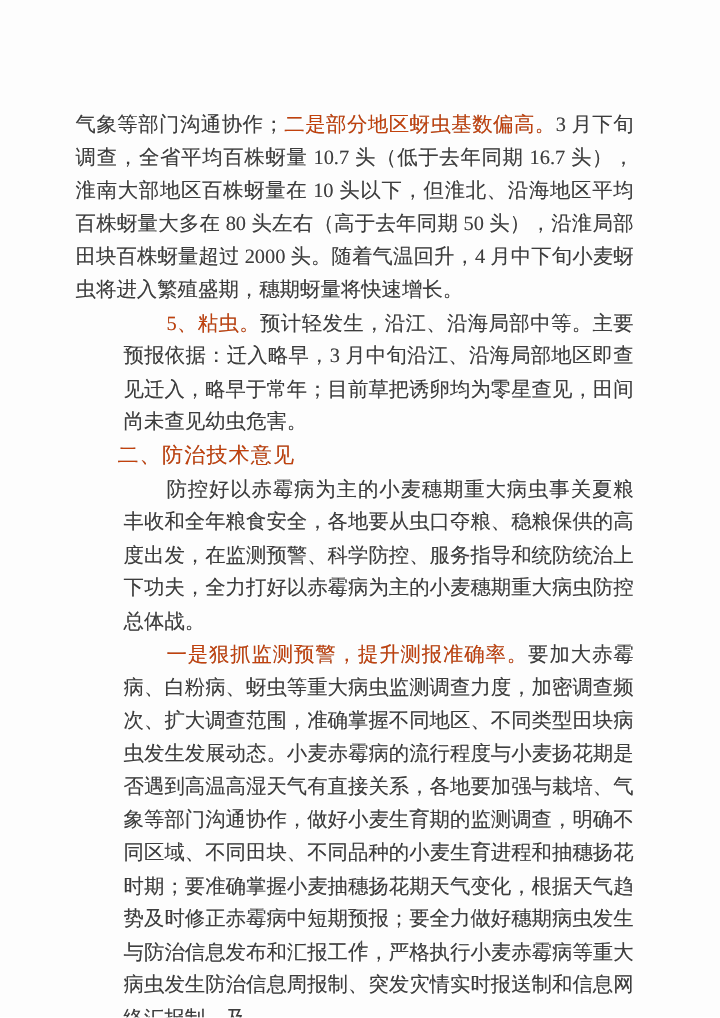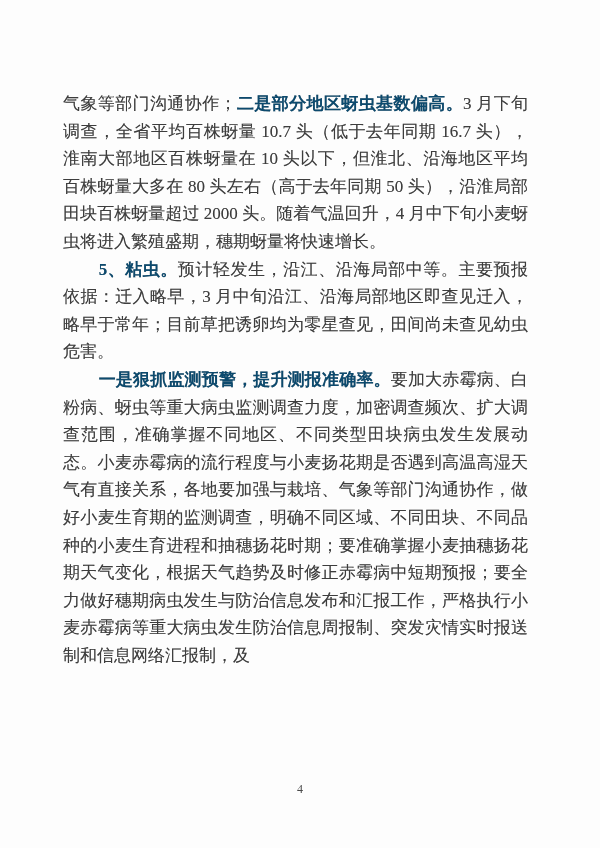--- a/index.html
+++ b/index.html
@@ -17,22 +17,22 @@
     left: 63px;
     top: 90px;
     width: 465px;
     font-size: 17px;
     line-height: 27.6px;
     color: #3d3d3d;
     text-align: justify;
     text-shadow: 0 0 0.5px rgba(70,70,70,0.45);
   }
   .para { margin: 0; }
-  .indent { text-indent: 2.1em; }
-  .bold { font-weight: bold; color: #0c4a6e; }
+  .indent { text-indent: 2.1em; margin-left: 40px; }
+  .bold { font-weight: normal; color: #c2410c; }
   .heading {
     margin: 0;
     font-family: "Liberation Sans", "DejaVu Sans", sans-serif;
     font-weight: bold;
     color: #1f1f1f;
     font-size: 17.5px;
     text-indent: 2.0em;
     letter-spacing: 1px;
   }
   .footer {
@@ -48,18 +48,20 @@
     font-family: "Liberation Serif", "DejaVu Serif", serif;
   }
 </style>
 </head>
 <body>
 
 <div class="page">
   <div class="body-text">
       <div class="para"><span>气象等部门沟通协作；</span><span class="bold">二是部分地区蚜虫基数偏高。</span><span>3 月下旬调查，全省平均百株蚜量 10.7 头（低于去年同期 16.7 头），淮南大部地区百株蚜量在 10 头以下，但淮北、沿海地区平均百株蚜量大多在 80 头左右（高于去年同期 50 头），沿淮局部田块百株蚜量超过 2000 头。随着气温回升，4 月中下旬小麦蚜虫将进入繁殖盛期，穗期蚜量将快速增长。</span></div>
       <div class="para indent"><span class="bold">5、粘虫。</span><span>预计轻发生，沿江、沿海局部中等。主要预报依据：迁入略早，3 月中旬沿江、沿海局部地区即查见迁入，略早于常年；目前草把诱卵均为零星查见，田间尚未查见幼虫危害。</span></div>
+      <div class="heading indent"><span class="bold">二、防治技术意见</span></div>
+      <div class="para indent"><span>防控好以赤霉病为主的小麦穗期重大病虫事关夏粮丰收和全年粮食安全，各地要从虫口夺粮、稳粮保供的高度出发，在监测预警、科学防控、服务指导和统防统治上下功夫，全力打好以赤霉病为主的小麦穗期重大病虫防控总体战。</span></div>
       <div class="para indent"><span class="bold">一是狠抓监测预警，提升测报准确率。</span><span>要加大赤霉病、白粉病、蚜虫等重大病虫监测调查力度，加密调查频次、扩大调查范围，准确掌握不同地区、不同类型田块病虫发生发展动态。小麦赤霉病的流行程度与小麦扬花期是否遇到高温高湿天气有直接关系，各地要加强与栽培、气象等部门沟通协作，做好小麦生育期的监测调查，明确不同区域、不同田块、不同品种的小麦生育进程和抽穗扬花时期；要准确掌握小麦抽穗扬花期天气变化，根据天气趋势及时修正赤霉病中短期预报；要全力做好穗期病虫发生与防治信息发布和汇报工作，严格执行小麦赤霉病等重大病虫发生防治信息周报制、突发灾情实时报送制和信息网络汇报制，及</span></div>
     </div>
   <div class="footer">
     <span class="pageno">4</span>
   </div>
 </div>
 
 </body></html>

